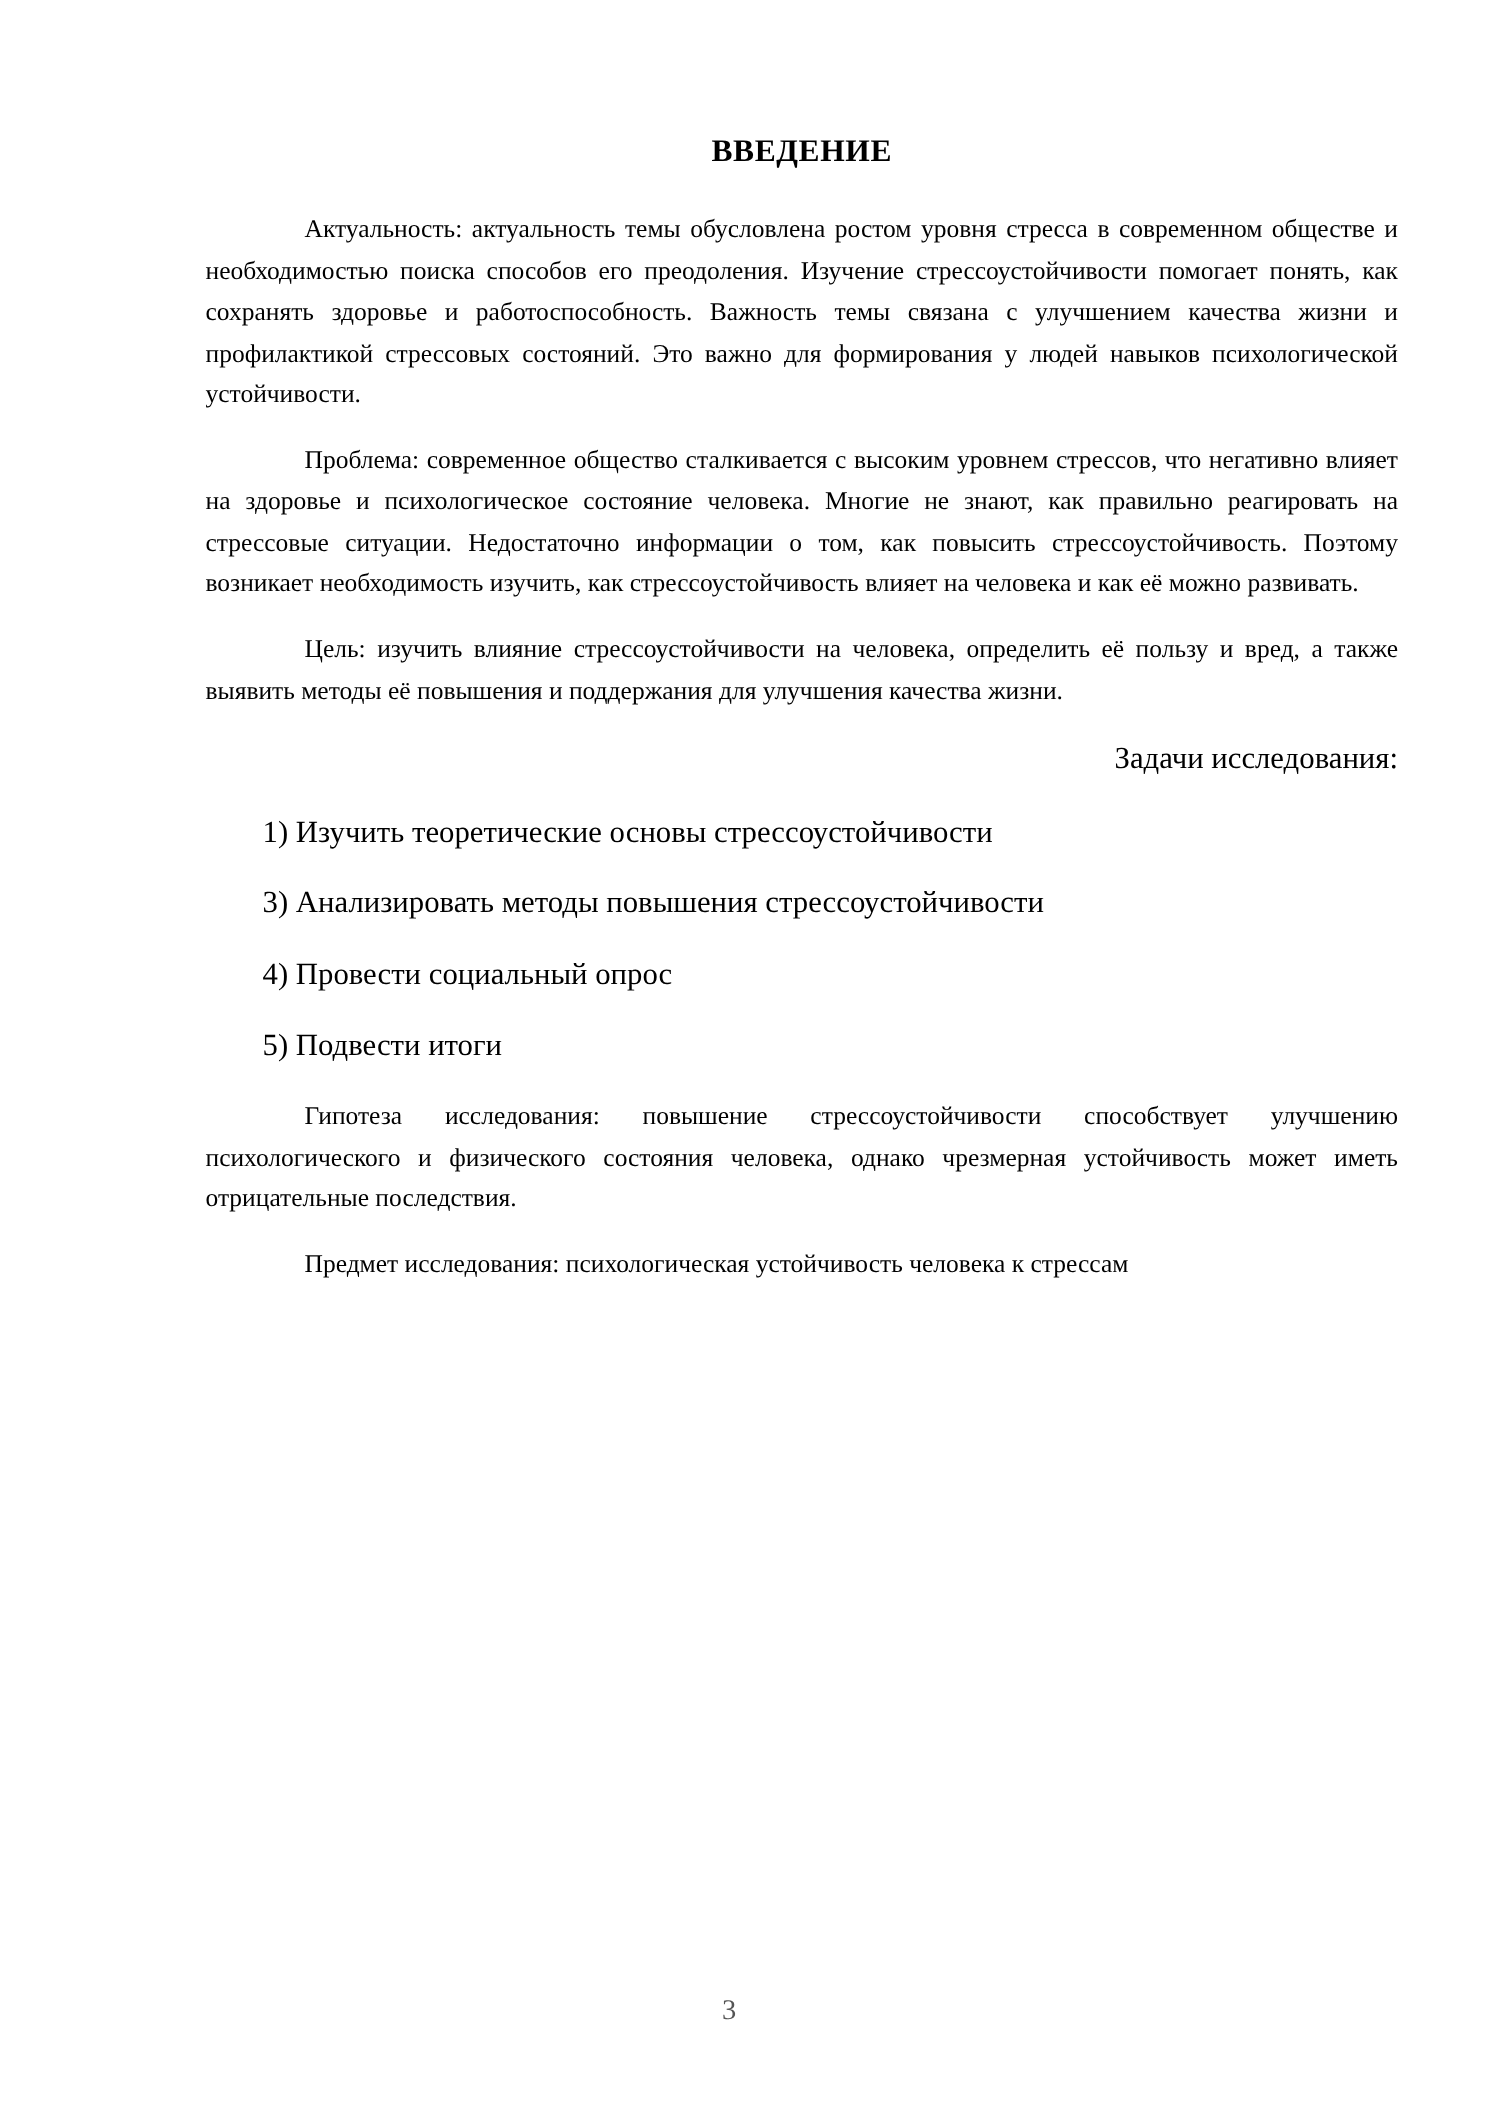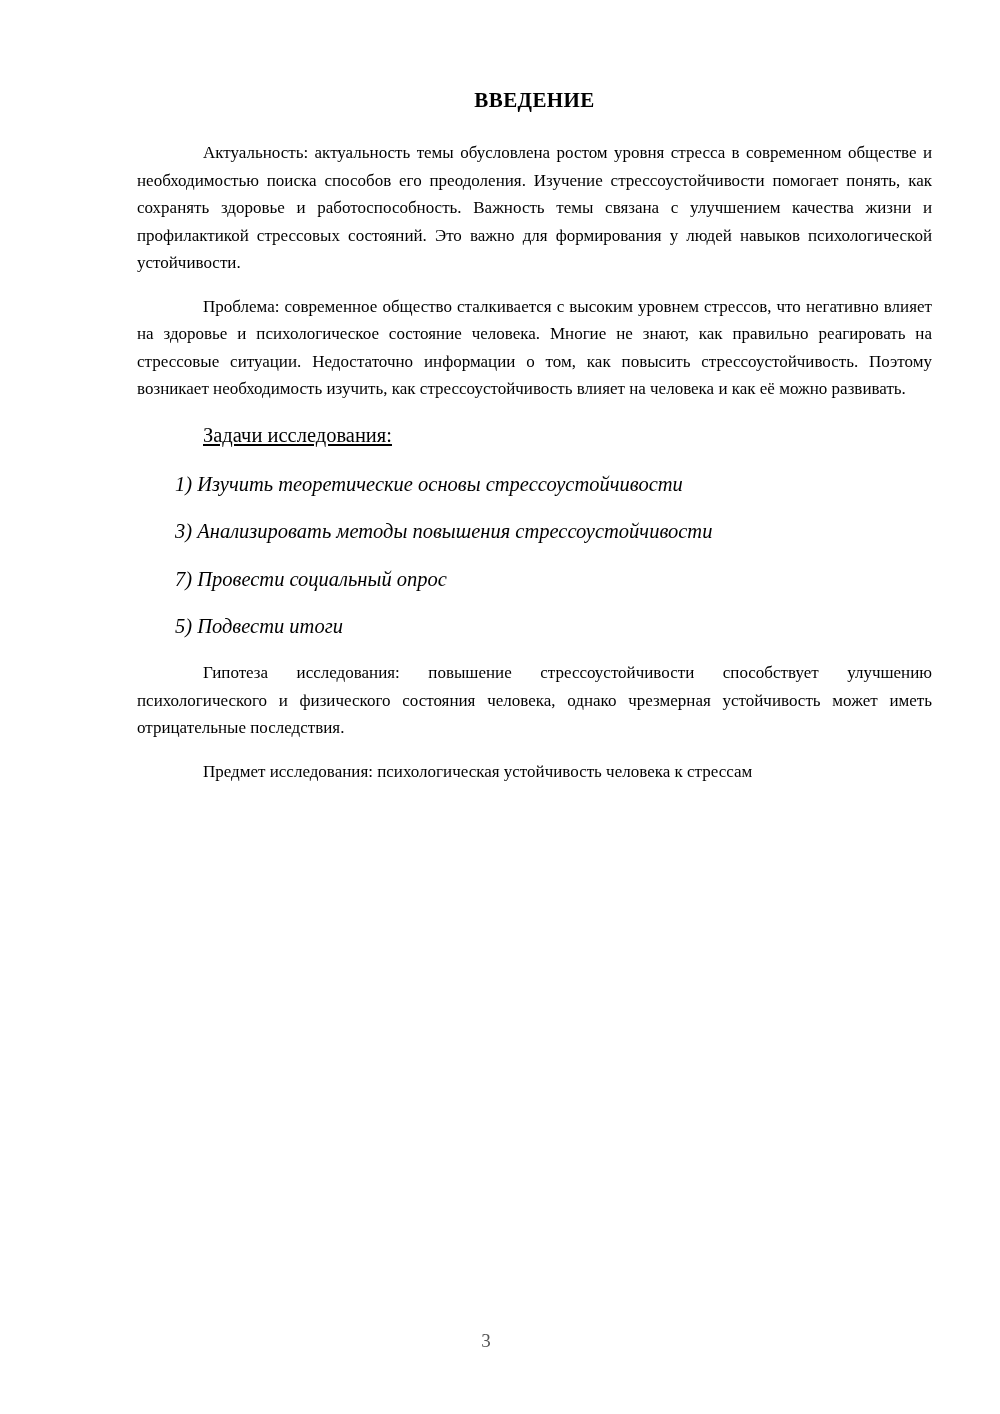--- a/index.html
+++ b/index.html
@@ -46,36 +46,34 @@
   }
 
   .para:last-child {
     margin-bottom: 0;
   }
 
   
   .para-plain {
     font-size: 20.5px;
     line-height: 1.62;
-    text-align: left;
+    text-align: right;
     margin: 0 0 16px 0;
     text-indent: 66px;
-    text-decoration: underline;
   }
 
   
   .para-deep {
     text-indent: 72px;
   }
 
   .task-list {
     list-style: none;
     margin: 0 0 16px 0;
     padding: 0;
-    font-style: italic;
   }
 
   .task-item {
     font-size: 20.5px;
     line-height: 1.62;
     text-align: left;
     margin: 0 0 14px 0;
     padding-left: 38px;
     white-space: nowrap;
   }
@@ -101,27 +99,28 @@
 <div class="page">
 
   <div class="content">
 
     <h1 class="doc-title">ВВЕДЕНИЕ</h1>
 
     <p class="para">Актуальность: актуальность темы обусловлена ростом уровня стресса в современном обществе и необходимостью поиска способов его преодоления. Изучение стрессоустойчивости помогает понять, как сохранять здоровье и работоспособность. Важность темы связана с улучшением качества жизни и профилактикой стрессовых состояний. Это важно для формирования у людей навыков психологической устойчивости.</p>
 
     <p class="para">Проблема: современное общество сталкивается с высоким уровнем стрессов, что негативно влияет на здоровье и психологическое состояние человека. Многие не знают, как правильно реагировать на стрессовые ситуации. Недостаточно информации о том, как повысить стрессоустойчивость. Поэтому возникает необходимость изучить, как стрессоустойчивость влияет на человека и как её можно развивать.</p>
 
+    <p class="para">Цель: изучить влияние стрессоустойчивости на человека, определить её пользу и вред, а также выявить методы её повышения и поддержания для улучшения качества жизни.</p>
 
     <p class="para-plain">Задачи исследования:</p>
 
     <ol class="task-list">
       <li class="task-item">1) Изучить теоретические основы стрессоустойчивости</li>
       <li class="task-item">3) Анализировать методы повышения стрессоустойчивости</li>
-      <li class="task-item">7) Провести социальный опрос</li>
+      <li class="task-item">4) Провести социальный опрос</li>
       <li class="task-item">5) Подвести итоги</li>
     </ol>
 
 
     <p class="para">Гипотеза исследования: повышение стрессоустойчивости способствует улучшению психологического и физического состояния человека, однако чрезмерная устойчивость может иметь отрицательные последствия.</p>
 
     <p class="para">Предмет исследования: психологическая устойчивость человека к стрессам</p>
 
   </div>
 

